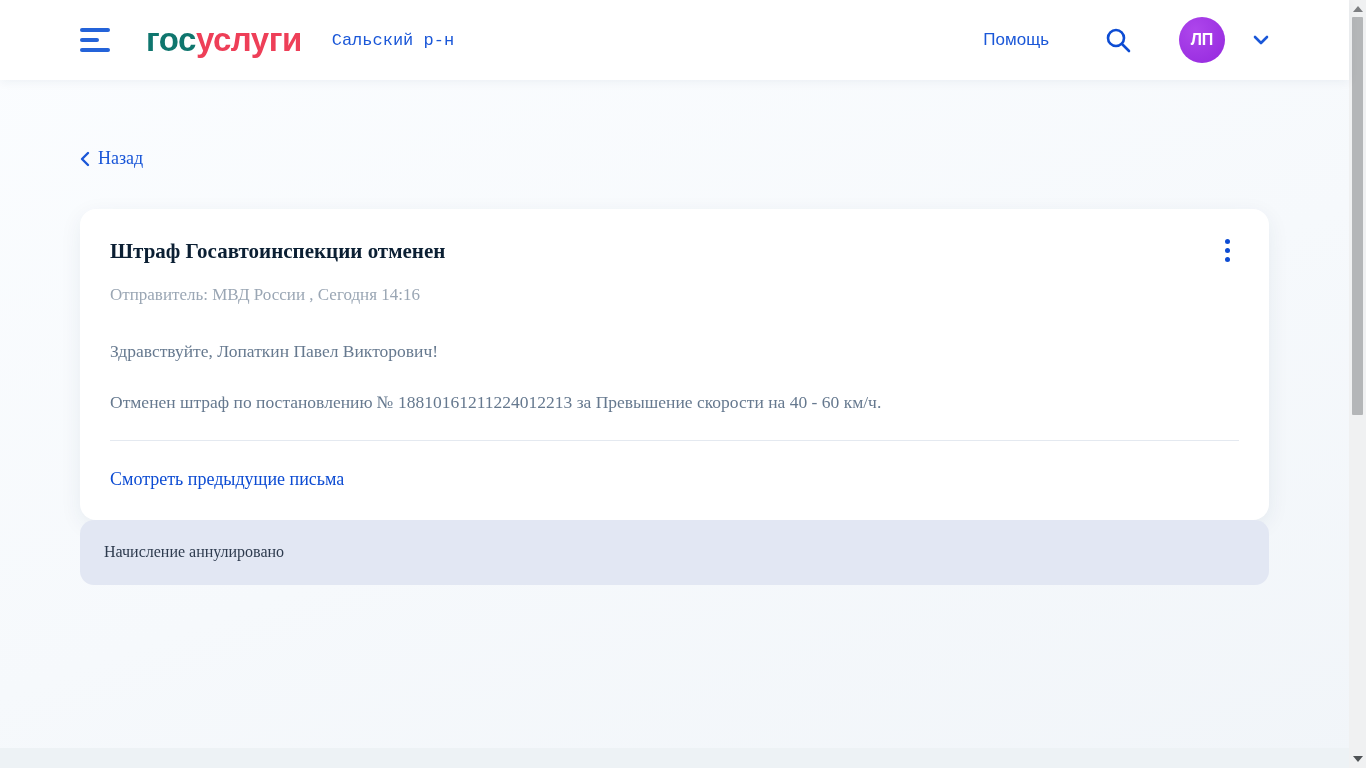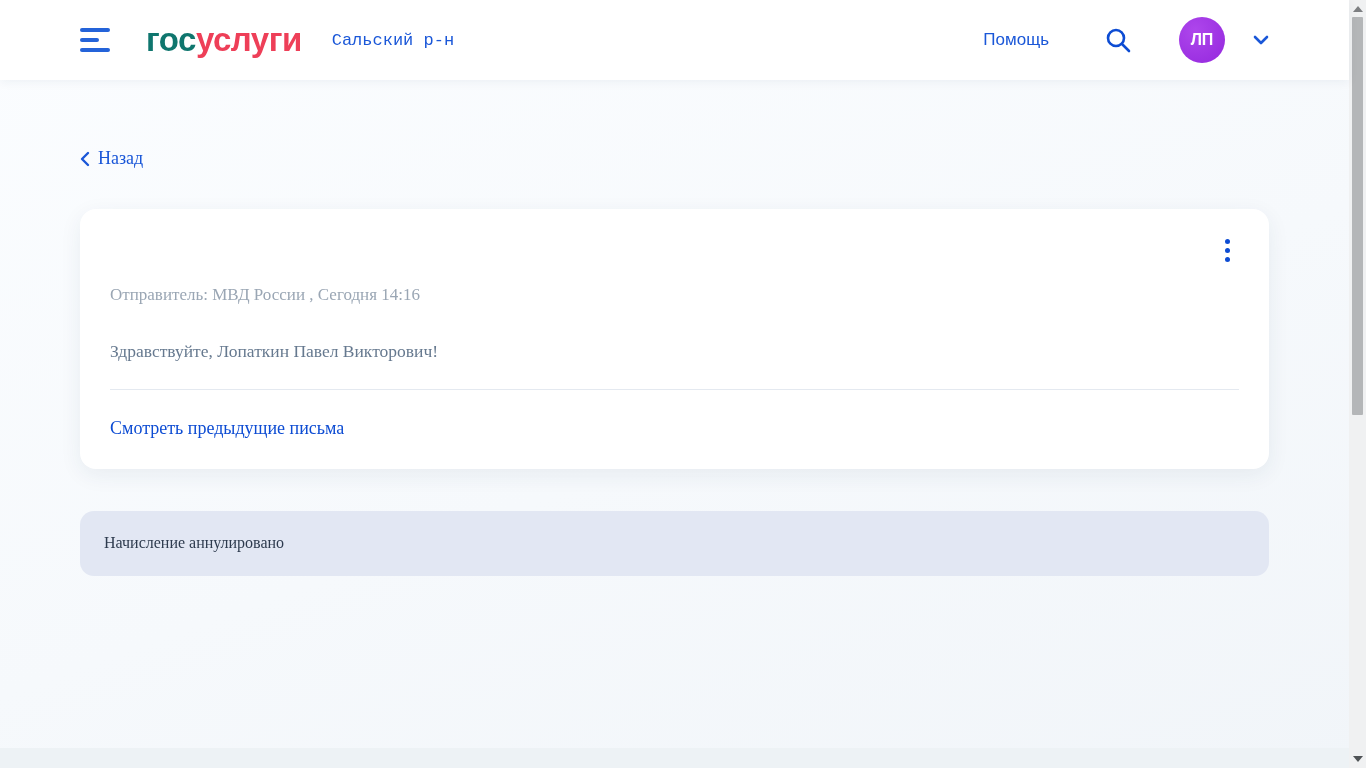--- a/index.html
+++ b/index.html
@@ -69,21 +69,21 @@
   .kebab i { width: 5px; height: 5px; border-radius: 50%; background: #0d4cd3; }
   .sender { margin-top: 20px; font-size: 17px; color: #9aa6b4; }
   .greeting { margin-top: 36px; font-size: 17.5px; color: #66798f; }
   .body-line { margin-top: 30px; font-size: 17.5px; color: #66798f; }
   .divider { margin-top: 27px; border-top: 1px solid #e4e9f0; }
   .prev-link {
     display: inline-block; margin-top: 28px; font-size: 18px;
     color: #0d4cd3; cursor: pointer;
   }
   .banner {
-    margin-top: 42px; height: 65px; background: #e2e7f3; border-radius: 14px;
+    height: 65px; background: #e2e7f3; border-radius: 14px;
     display: flex; align-items: center; padding: 0 24px;
     font-size: 16px; color: #2e3b4e;
   }
   
   .footer-strip {
     position: absolute; left: 0; right: 0; bottom: 0; height: 20px;
     background: #edf2f5;
   }
   
   .scrollbar {
@@ -139,28 +139,30 @@
     <main class="main">
       <div class="back-row">
         <svg width="10" height="16" viewBox="0 0 10 16">
           <polyline points="8,2 2,8 8,14" fill="none" stroke="#1a57d8" stroke-width="2.4" stroke-linecap="round" stroke-linejoin="round"></polyline>
         </svg>
         <span>Назад</span>
       </div>
 
       <section class="card">
         <div class="card-head">
+          <h1 class="card-title">Штраф Госавтоинспекции отменен</h1>
           <div class="kebab">
             <i></i>
               <i></i>
               <i></i>
           </div>
         </div>
         <div class="sender">Отправитель: МВД России , Сегодня 14:16</div>
         <p class="greeting">Здравствуйте, Лопаткин Павел Викторович!</p>
+        <p class="body-line">Отменен штраф по постановлению № 18810161211224012213 за Превышение скорости на 40 - 60 км/ч.</p>
         <div class="divider"></div>
         <a class="prev-link">Смотреть предыдущие письма</a>
       </section>
 
       <div class="banner">
         <span>Начисление аннулировано</span>
       </div>
     </main>
 
     <div class="footer-strip"></div>

